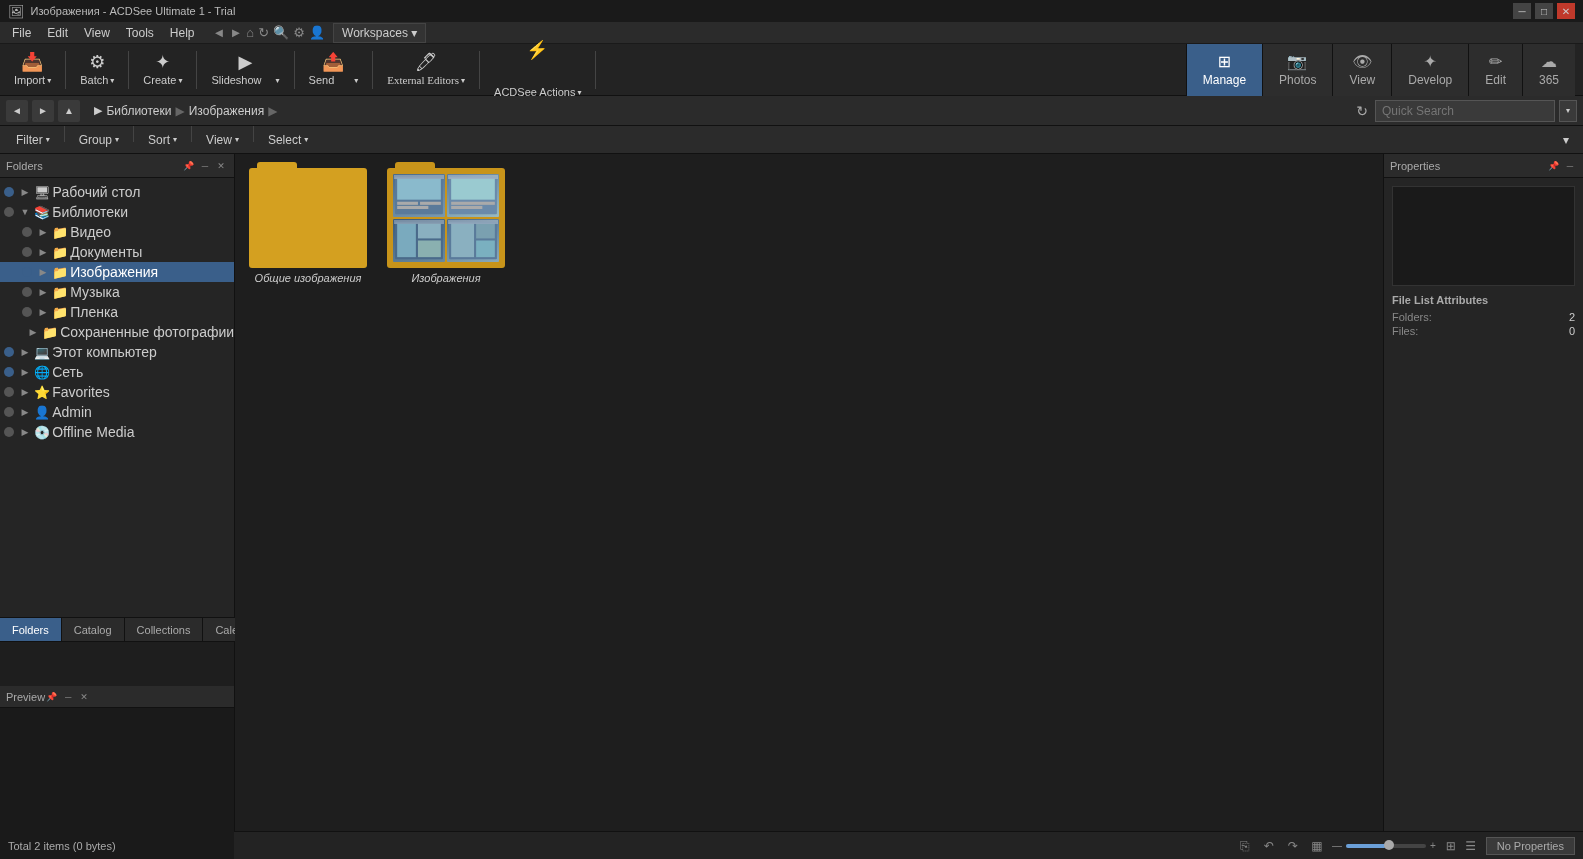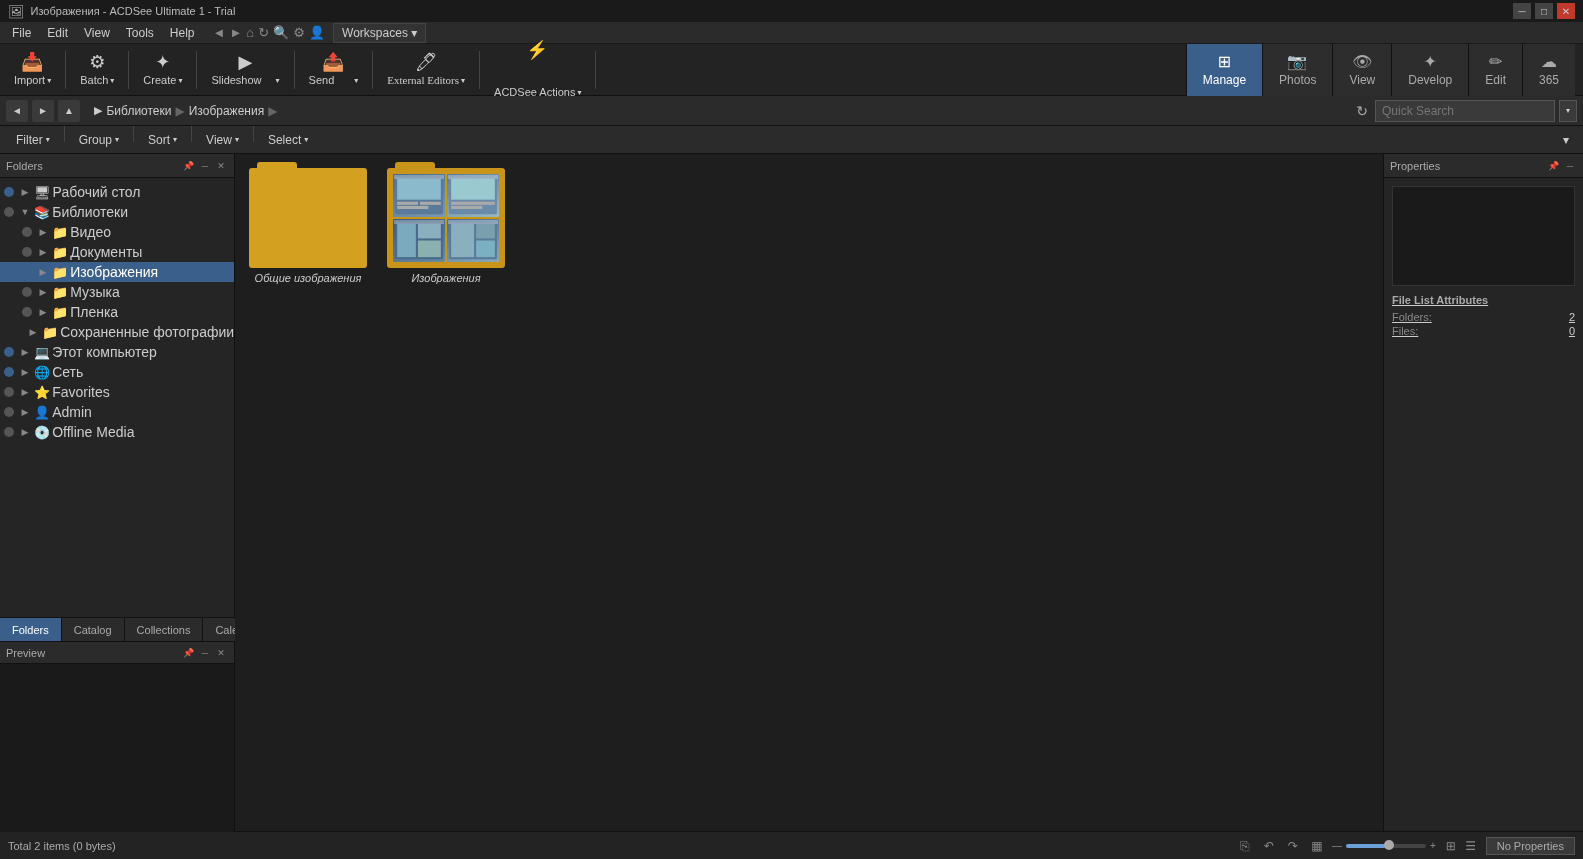--- a/index.html
+++ b/index.html
@@ -310,21 +310,21 @@
     }
     #preview-panel-header {
       height: 22px;
       background: #2b2b2b;
       display: flex;
       align-items: center;
       padding: 0 6px;
       font-size: 11px;
       color: #aaa;
       border-bottom: 1px solid #111;
-      justify-content: space-between;
+      margin-top: 44px;
     }
     #preview-content {
       background: #1a1a1a;
       height: calc(190px - 22px);
     }
 
     
     #content-area {
       flex: 1;
       background: #1e1e1e;
@@ -447,21 +447,20 @@
       align-items: center;
       padding: 0 6px;
       font-size: 11px;
       color: #aaa;
       border-bottom: 1px solid #111;
       justify-content: space-between;
     }
     #properties-content {
       padding: 8px;
       flex: 1;
-      text-decoration: underline;
     }
     #properties-thumbnail {
       width: 100%;
       height: 100px;
       background: #1a1a1a;
       border: 1px solid #333;
       margin-bottom: 8px;
     }
     .properties-section-title {
       font-size: 11px;

